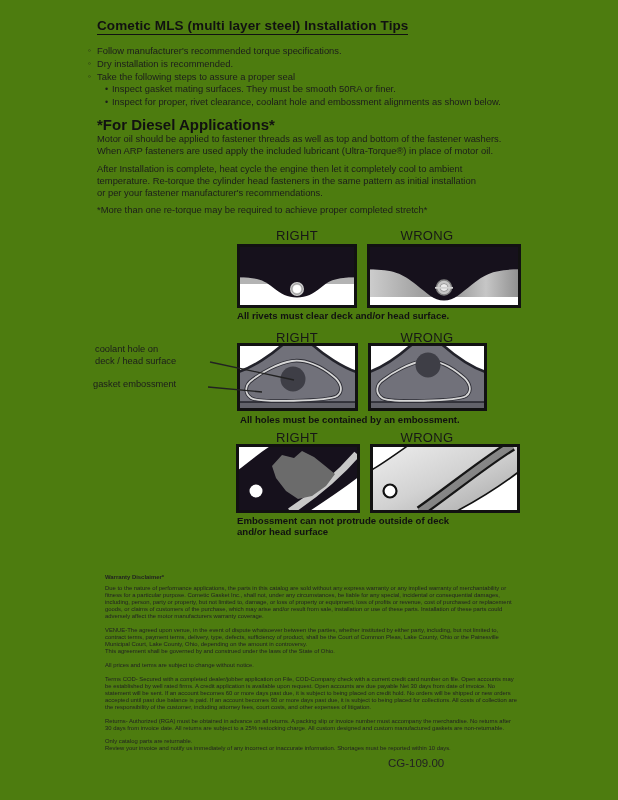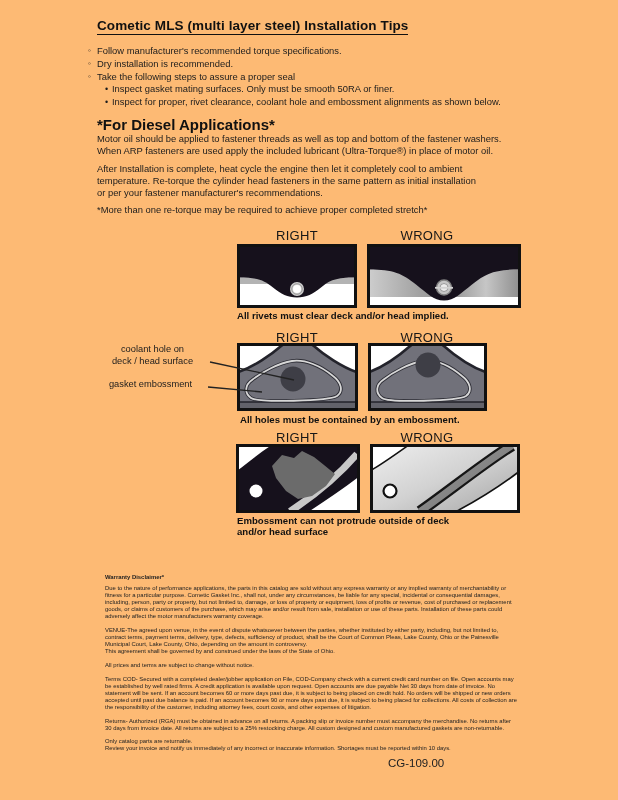--- a/index.html
+++ b/index.html
@@ -1,35 +1,35 @@
 <!DOCTYPE html>
 <html><head>
 <meta charset="utf-8">
 <style>
   * { margin:0; padding:0; box-sizing:border-box; }
   html,body { background:#ffffff; }
   .page {
-    position:relative; width:618px; height:800px; background:#fdba74;
+    position:relative; width:618px; height:800px; background:#4d7c0f;
     font-family:"Liberation Sans", sans-serif; color:#1b1b1b; overflow:hidden;
   }
   .abs { position:absolute; }
   .title {
     left:97px; top:18px; font-size:13.5px; font-weight:bold; color:#111;
     border-bottom:1.6px solid #111; padding-bottom:1px; letter-spacing:0.1px;
   }
   .bullets { left:88px; top:45px; font-size:9.4px; line-height:12.8px; color:#1c1c1c; }
   .b-row { display:flex; }
   .b-marker { width:9px; font-size:8px; line-height:12.8px; }
   .b-row.sub { margin-left:17px; }
   .b-row.sub .b-marker { width:7px; font-size:9px; }
   .sec-head { left:97px; top:116px; font-size:15px; font-weight:bold; color:#111; }
   .para { left:97px; font-size:9.4px; line-height:12.2px; color:#1c1c1c; }
   .rw-label { width:120px; text-align:center; font-size:13px; letter-spacing:0.3px; color:#171717; }
   .caption { font-size:9.6px; font-weight:bold; color:#111; line-height:10.8px; white-space:pre-line; }
-  .side-label { width:115px; text-align:center; font-size:9.3px; line-height:11.5px; color:#1c1c1c; white-space:pre-line; }
+  .side-label { width:115px; text-align:left; font-size:9.3px; line-height:11.5px; color:#1c1c1c; white-space:pre-line; }
   .leader { pointer-events:none; }
   .disclaimer { left:105px; top:574px; width:414px; font-size:5.9px; line-height:7.1px; color:#222; }
   .disclaimer .d-head { font-weight:bold; margin-bottom:4px; }
   .disclaimer p { margin:0 0 6.5px 0; white-space:pre-line; }
   .doccode { left:388px; top:757px; font-size:11.5px; color:#222;text-align:center; }
   svg { display:block; }
 </style>
 </head>
 <body>
 
@@ -45,21 +45,21 @@
     <div class="b-row">
       <span class="b-marker">◦</span>
       <span>Dry installation is recommended.</span>
     </div>
     <div class="b-row">
       <span class="b-marker">◦</span>
       <span>Take the following steps to assure a proper seal</span>
     </div>
     <div class="b-row sub">
       <span class="b-marker dot">•</span>
-      <span>Inspect gasket mating surfaces.  Only must be smooth 50RA or finer.</span>
+      <span>Inspect gasket mating surfaces.  They must be smooth 50RA or finer.</span>
     </div>
     <div class="b-row sub">
       <span class="b-marker dot">•</span>
       <span>Inspect for proper, rivet clearance, coolant hole and embossment alignments as shown below.</span>
     </div>
   </div>
 
   <div class="abs sec-head">*For Diesel Applications*</div>
   <div class="abs para" style="top:163px;">
     <div>After Installation is complete, heat cycle the engine then let it completely cool to ambient</div>
@@ -98,21 +98,21 @@
     <rect x="0" y="0" width="154" height="64" fill="#ffffff"></rect>
     <rect x="2" y="25.5" width="150" height="27.5" fill="url(#g-band)"></rect>
     <rect x="2" y="53" width="150" height="9.5" fill="#ffffff"></rect>
     <path d="M1.5,1.5 H152.5 V25.5 C127,25.5 119,29.5 105,40.5 C94,49 87.5,56.5 77,56.5 C66.5,56.5 60,49 49,40.5 C35,29.5 27,25.5 1.5,25.5 Z" fill="#16111c"></path>
     <circle cx="77" cy="43.5" r="7.5" fill="#c6c6c6" stroke="#828282" stroke-width="1.4"></circle>
     <circle cx="77" cy="43.5" r="4" fill="#ececec" stroke="#9a9a9a" stroke-width="1"></circle>
     <line x1="68" y1="43.8" x2="86" y2="43.8" stroke="#d2d2d2" stroke-width="1.8"></line>
     <rect x="1.5" y="1.5" width="151" height="61" fill="none" stroke="#111111" stroke-width="3"></rect>
   </svg>
 
-  <div class="abs caption" style="left:237px; top:311px;">All rivets must clear deck and/or head implied.</div>
+  <div class="abs caption" style="left:237px; top:311px;">All rivets must clear deck and/or head surface.</div>
 
   <div class="abs rw-label" style="left:237px; top:330px;">RIGHT</div>
   <div class="abs rw-label" style="left:367px; top:330px;">WRONG</div>
 
   <div class="abs side-label" style="left:95px; top:344px;">coolant hole on
 deck / head surface</div>
   <div class="abs side-label" style="left:93px; top:379px;">gasket embossment</div>
 
   <svg class="abs" style="left:237px; top:343px;" width="121" height="68" viewBox="0 0 121 68">
     <rect x="0" y="0" width="121" height="68" fill="#71717a"></rect>

